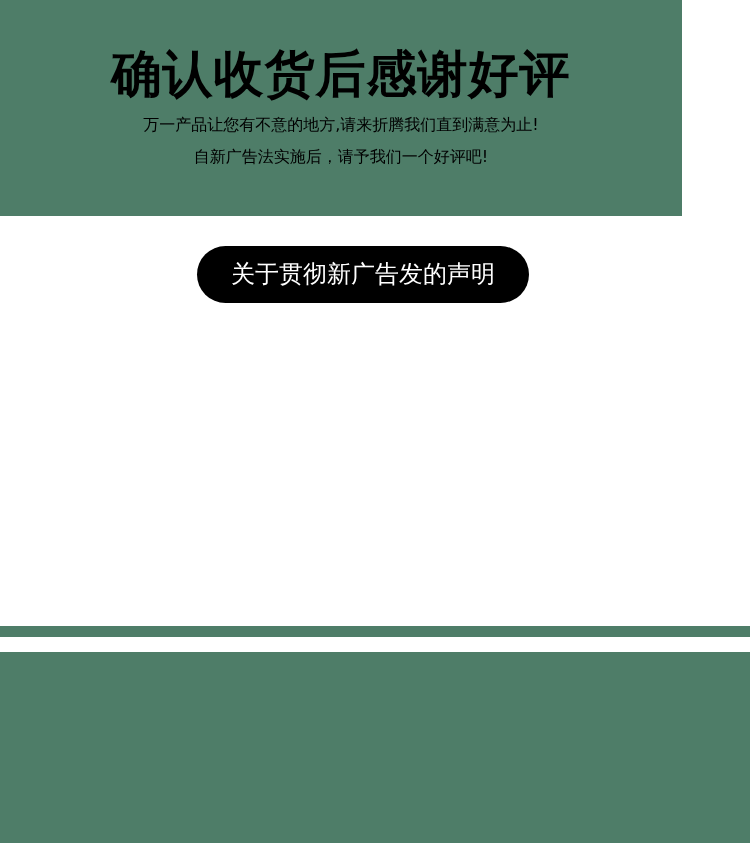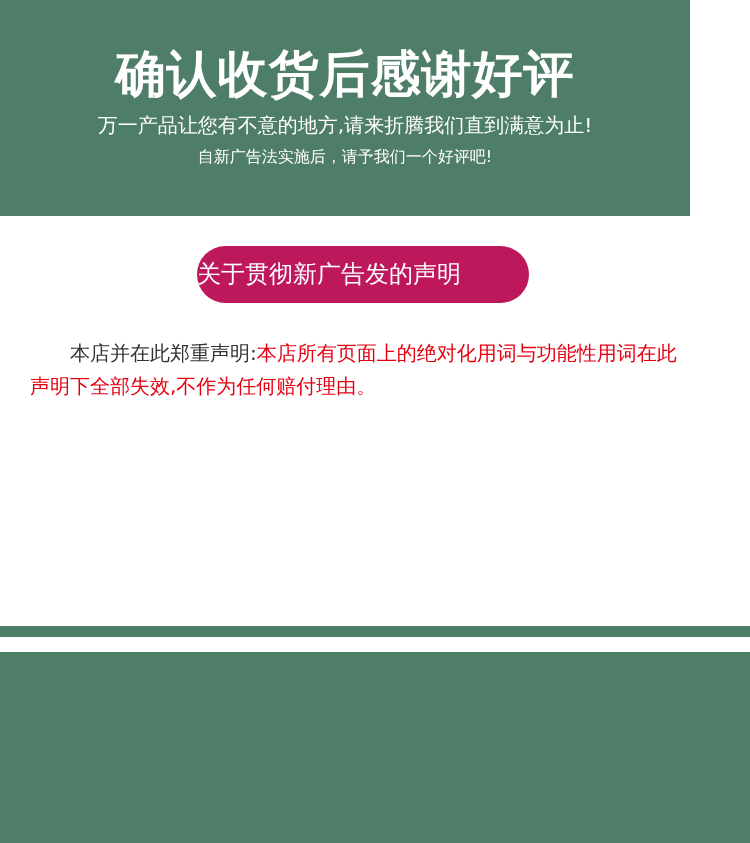--- a/index.html
+++ b/index.html
@@ -12,57 +12,56 @@
       height: 843px;
       overflow: hidden;
       position: relative;
       font-family: "DejaVu Sans", "Liberation Sans", sans-serif;
     }
     .header {
       position: absolute;
       left: 0; top: 0;
       width: 682px; height: 216px;
       background: #4e7d68;
-      color: #ffffff;
+      color: #000000;
       text-align: center;
-      padding-left: 8px;
     }
     .header-title {
       position: absolute;
       left: 0; right: 0;
       top: 42px;
       font-size: 50px;
       line-height: 64px;
       font-weight: bold;
       letter-spacing: 1px;
     }
     .header-sub1 {
       position: absolute;
       left: 0; right: 0;
       top: 114px;
-      font-size: 20px;
+      font-size: 16px;
       line-height: 22px;
     }
     .header-sub2 {
       position: absolute;
       left: 0; right: 0;
       top: 146px;
       font-size: 16px;
       line-height: 22px;
     }
     .pill {
       position: absolute;
       left: 197px; top: 246px;
       width: 332px; height: 57px;
       border-radius: 29px;
-      background: #be185d;
+      background: #000000;
       color: #ffffff;
       font-size: 24px;
       line-height: 57px;
-      text-align: left;
+      text-align: center;
     }
     .body-text {
       position: absolute;
       left: 30px; top: 337px;
       width: 664px;
       font-size: 20px;
       line-height: 33px;
       color: #333333;
     }
     .body-text p {
@@ -90,17 +89,16 @@
 
 <div class="header">
   <div class="header-title">确认收货后感谢好评</div>
   <div class="header-sub1">万一产品让您有不意的地方,请来折腾我们直到满意为止!</div>
   <div class="header-sub2">自新广告法实施后，请予我们一个好评吧!</div>
 </div>
 
 <div class="pill">关于贯彻新广告发的声明</div>
 
 <div class="body-text">
-  <p><span>本店并在此郑重声明:</span><span class="red">本店所有页面上的绝对化用词与功能性用词在此声明下全部失效,不作为任何赔付理由。</span></p>
 </div>
 
 <div class="band"></div>
 <div class="footer-block"></div>
 
 </body></html>

